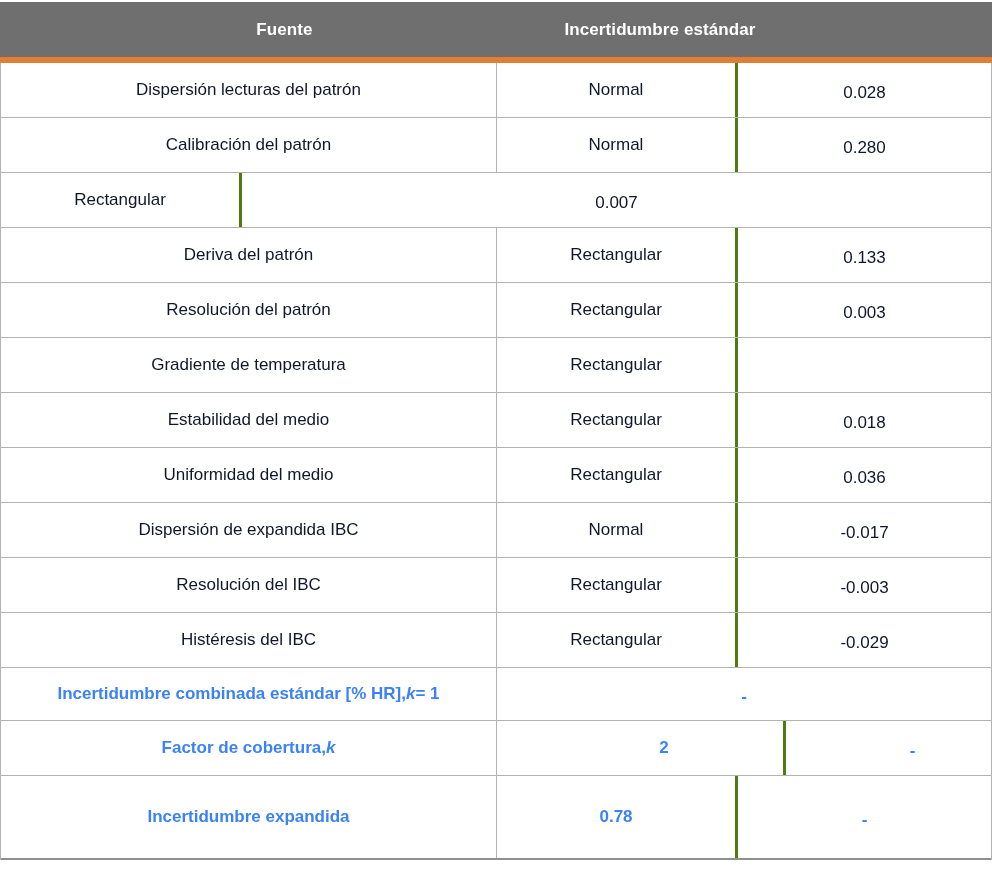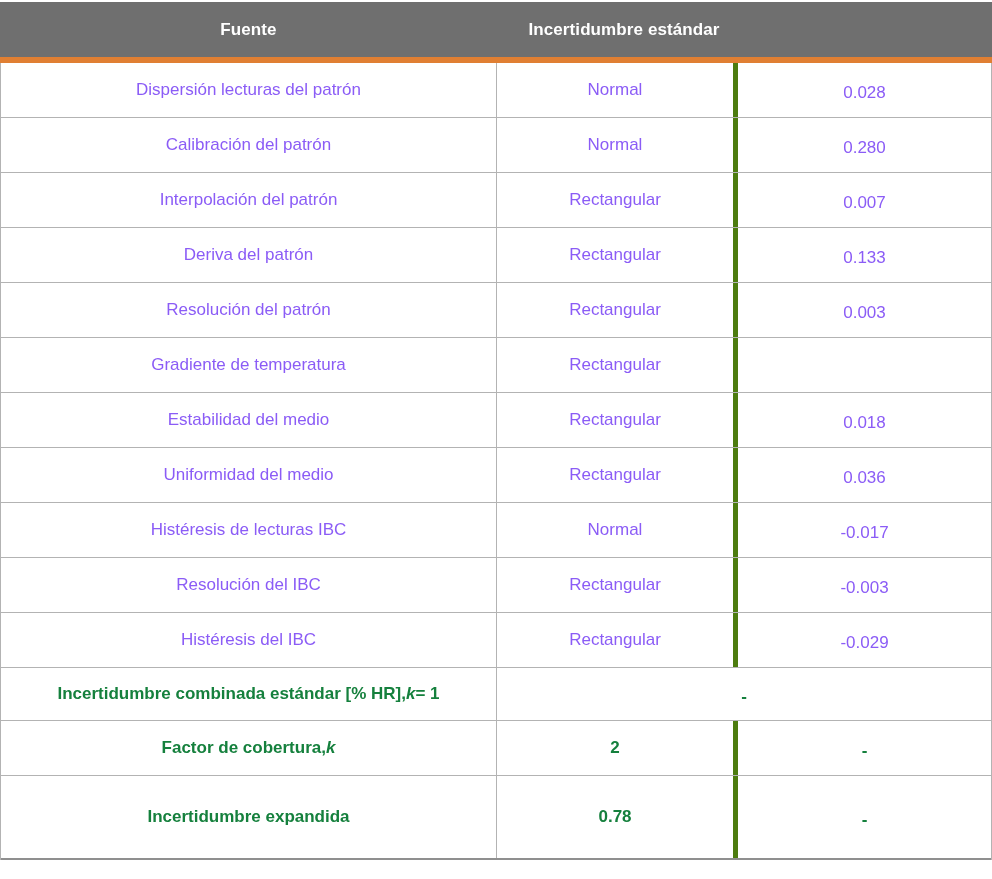--- a/index.html
+++ b/index.html
@@ -28,54 +28,54 @@
   }
   .th {
     display: flex;
     align-items: center;
     justify-content: center;
     color: #ffffff;
     font-weight: bold;
     font-size: 17px;
     letter-spacing: 0.1px;
   }
-  .th.h1 { width: 497px; }
+  .th.h1 { width: 497px; margin-left: 36px; }
   .th.h2 { width: 241px; }
   .th.h3 { width: 254px; }
   
   .tbody {
     width: 992px;
     border-left: 1px solid #b3b3b3;
     border-right: 1px solid #b3b3b3;
   }
   .row {
     display: flex;
     height: 55px;
     border-bottom: 1px solid #b3b3b3;
     background: #ffffff;
   }
   .cell {
     display: flex;
     align-items: center;
     justify-content: center;
     text-align: center;
-    color: #8b5cf6;
+    color: #0f172a;
     font-size: 17px;
     line-height: 1.5;
   }
   .c1 { width: 496px; border-right: 1px solid #b3b3b3; }
-  .c2 { width: 241px; border-right: 5px solid #4d7c0f; }
+  .c2 { width: 241px; border-right: 3px solid #4d7c0f; }
   .c3 { flex: 1; margin-top: 6px; }
   
   .row.sum1 { height: 53px; }
-  .row.sum2 { height: 55px; }
+  .row.sum2 { height: 55px; gap: 48px; }
   .row.sum3 { height: 84px; border-bottom: 2px solid #8f8f8f; }
   .row.summary .cell {
     font-weight: bold;
-    color: #15803d;
+    color: #3b82f6;
   }
   .row.summary .cell i { font-style: italic; }
   .twoline { display: block; line-height: 26px; }
 </style>
 </head>
 <body>
 
 <div class="page">
   <div class="utable">
 
@@ -92,21 +92,20 @@
         <div class="cell c3">0.028</div>
       </div>
 
       <div class="row">
         <div class="cell c1">Calibración del patrón</div>
         <div class="cell c2">Normal</div>
         <div class="cell c3">0.280</div>
       </div>
 
       <div class="row">
-        <div class="cell c1">Interpolación del patrón</div>
         <div class="cell c2">Rectangular</div>
         <div class="cell c3">0.007</div>
       </div>
 
       <div class="row">
         <div class="cell c1">Deriva del patrón</div>
         <div class="cell c2">Rectangular</div>
         <div class="cell c3">0.133</div>
       </div>
 
@@ -127,21 +126,21 @@
         <div class="cell c3">0.018</div>
       </div>
 
       <div class="row">
         <div class="cell c1">Uniformidad del medio</div>
         <div class="cell c2">Rectangular</div>
         <div class="cell c3">0.036</div>
       </div>
 
       <div class="row">
-        <div class="cell c1">Histéresis de lecturas IBC</div>
+        <div class="cell c1">Dispersión de expandida IBC</div>
         <div class="cell c2">Normal</div>
         <div class="cell c3">-0.017</div>
       </div>
 
       <div class="row">
         <div class="cell c1">Resolución del IBC</div>
         <div class="cell c2">Rectangular</div>
         <div class="cell c3">-0.003</div>
       </div>
 

